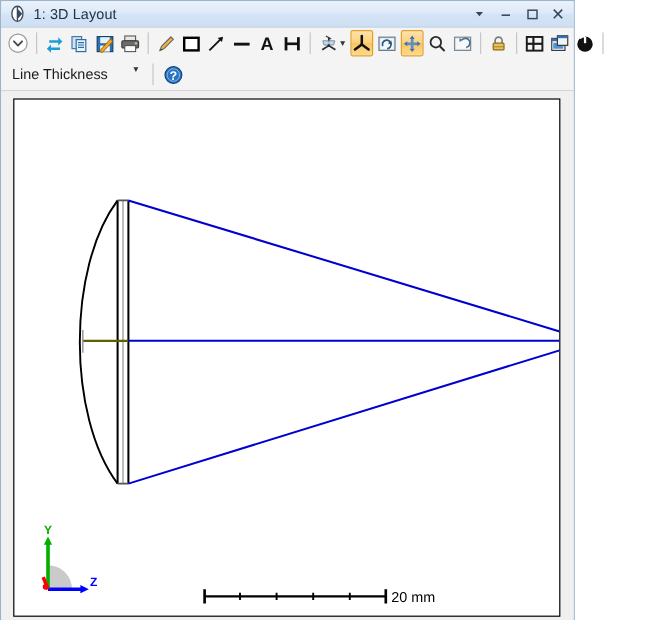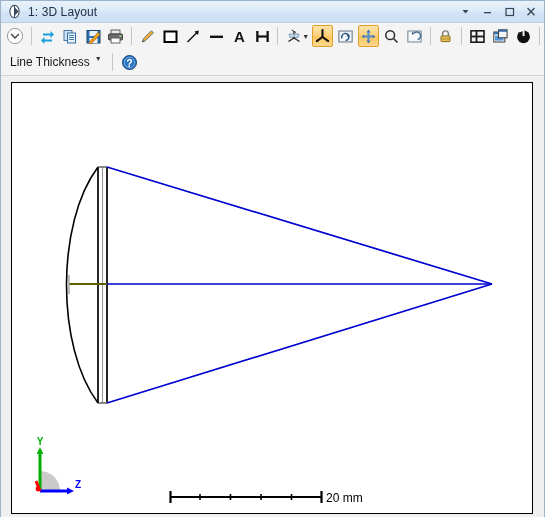--- a/index.html
+++ b/index.html
@@ -10,21 +10,21 @@
   body {
     width: 545px;
     height: 517px;
     font-family: "Liberation Sans", sans-serif;
     overflow: hidden;
   }
 
   
   #window {
     position: relative;
-    width: 545px;
+    width: 479px;
     height: 517px;
     box-sizing: border-box;
     background: #f0f0f0;
     border: 1px solid #9bb4cc;
     display: flex;
     flex-direction: column;
   }
 
   
   #titlebar {
@@ -105,21 +105,21 @@
     margin-left: -3px;
     margin-right: 2px;
     line-height: 1;
   }
   .tb-text-btn {
     font-size: 12px;
     color: #1a1a1a;
     padding: 2px 4px 2px 6px;
     display: flex;
     align-items: flex-start;
-    gap: 5px;
+    gap: 20px;
     white-space: nowrap;
   }
 
   
   #canvas-wrap {
     flex: 1 1 auto;
     padding: 6px 11px 9px 10px;
     box-sizing: border-box;
     background: #f0f0f0;
   }

